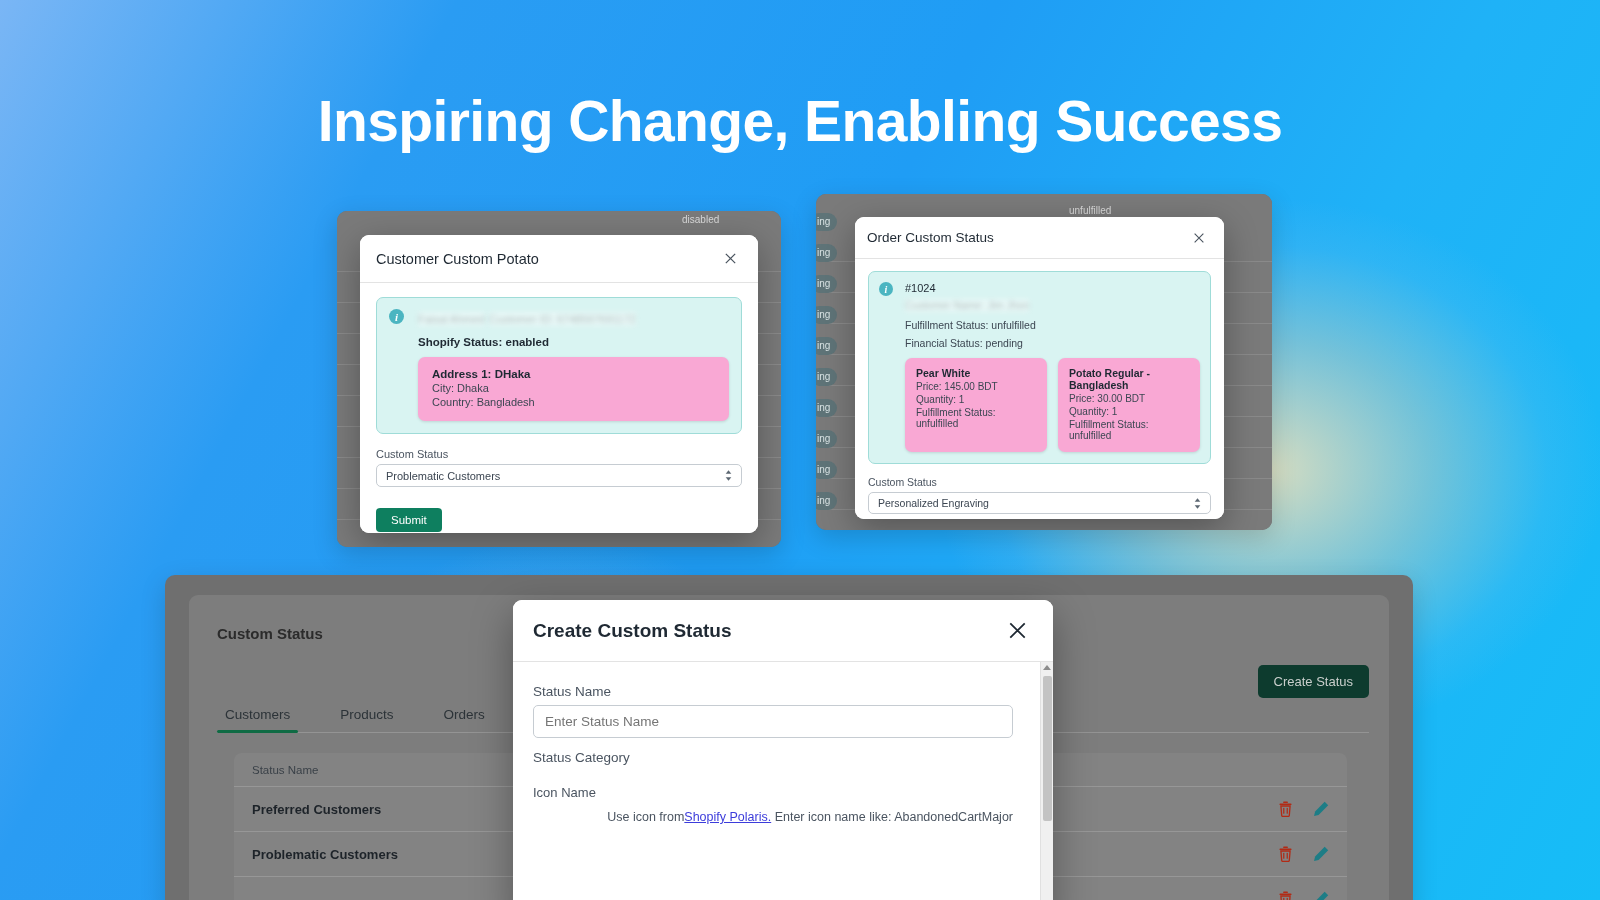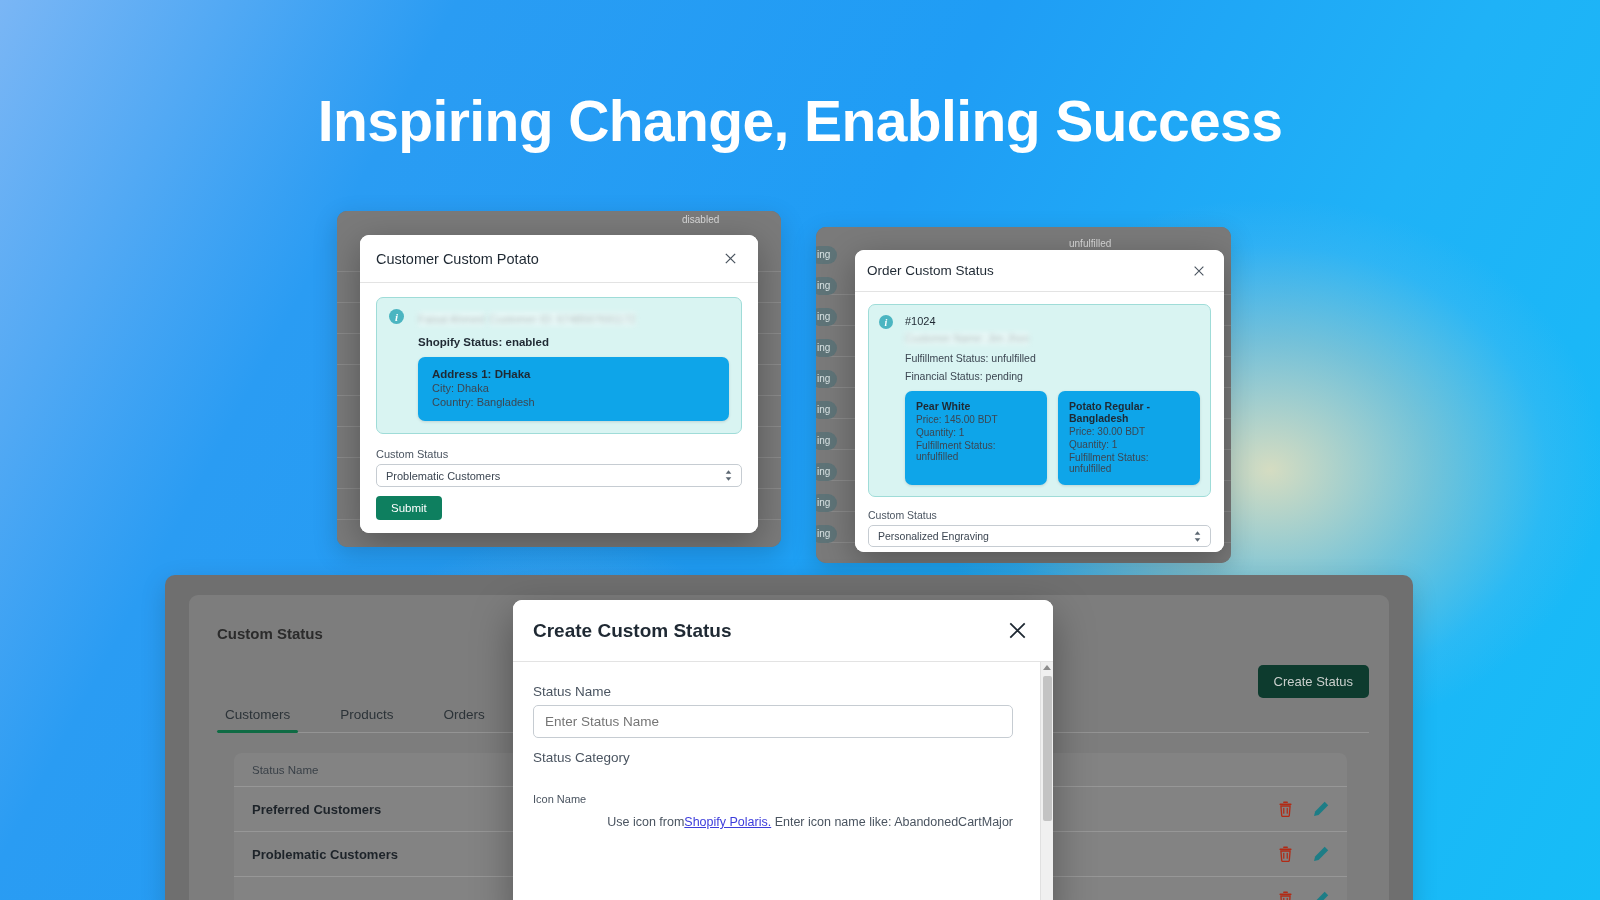--- a/index.html
+++ b/index.html
@@ -114,21 +114,21 @@
   }
   .redacted {
     background: rgba(255,255,255,0.42);
     color: rgba(90,100,105,0.40);
     filter: blur(2.6px);
     display: inline-block;
   }
   .status-line { color: #1f2933; font-weight: 700; }
   .sub-line { color: #3c4652; }
   .inner-card {
-    background: #0ea5e9;
+    background: #f9a8d4;
     border-radius: 7px;
     box-shadow: 0 1px 3px rgba(0,0,0,0.13);
   }
   .inner-card .ttl { font-weight: 700; color: #1f2933; }
   .inner-card .ln { color: #3c4652; }
 
   .field-label { color: #4a5460; }
   .select-box {
     border: 1px solid #c6ccd2;
     border-radius: 5px;
@@ -339,26 +339,26 @@
       <div class="select-box" style="height:23px; margin-top:4px; padding:0 9px; font-size:11px;">
         <span>Problematic Customers</span>
         <span class="chev">
           <svg width="7" height="11" viewBox="0 0 8 12" fill="#5b6671">
               <path d="M4 0 L7.2 4 L0.8 4 Z"></path>
               <path d="M4 12 L0.8 8 L7.2 8 Z"></path>
             </svg>
         </span>
       </div>
 
-      <div class="btn-submit" style="margin-top:9px; font-size:11.5px; padding:6px 15px;">Submit</div>
+      <div class="btn-submit" style="margin-top:21px; font-size:11.5px; padding:6px 15px;">Submit</div>
     </div>
   </div>
 </div>
 
-<div class="scene" style="left:816px; top:227px; width:415px; height:336px;">
+<div class="scene" style="left:816px; top:194px; width:456px; height:336px;">
   <div class="scene-inner"></div>
   <div class="bg-rows">
     <div class="bg-head-label" style="left:253px; top:11px;">unfulfilled</div>
     <div class="bg-row" style="top:37px;"></div>
     <div class="bg-row" style="top:68px;"></div>
     <div class="bg-row" style="top:99px;"></div>
     <div class="bg-row" style="top:130px;"></div>
     <div class="bg-row" style="top:161px;"></div>
     <div class="bg-row" style="top:192px;"></div>
     <div class="bg-row" style="top:223px;"></div>
@@ -512,21 +512,21 @@
         </svg>
     </div>
   </div>
 
   <div class="modal-body" style="padding:22px 40px 0 20px;">
     <div class="field-label" style="font-size:13.5px;">Status Name</div>
     <input class="text-input" type="text" style="width: 100%; height: 33px; margin-top: 6px; padding: 0px 11px; font-size: 13.5px; font-family: &quot;Liberation Sans&quot;, sans-serif;" placeholder="Enter Status Name">
 
     <div class="field-label" style="font-size:13.5px; margin-top:12px;">Status Category</div>
 
-    <div class="field-label" style="font-size:11px; margin-top:28px;">Icon Name</div>
+    <div class="field-label" style="font-size:13px; margin-top:20px;">Icon Name</div>
 
     <div class="helper" style="margin-top:10px;">
       <span>Use icon from</span><a href="#">Shopify Polaris.</a><span> Enter icon name like: AbandonedCartMajor</span>
     </div>
   </div>
 
   <div class="cm-scroll">
     <div class="up"></div>
     <div class="thumb"></div>
   </div>

